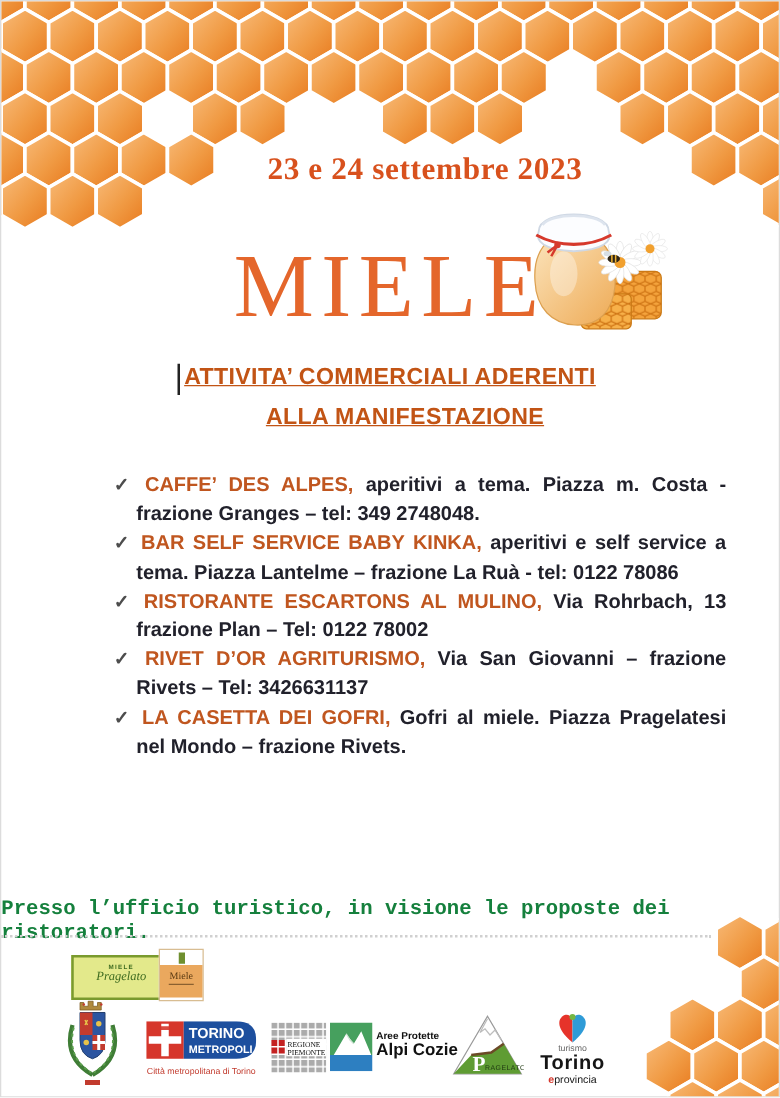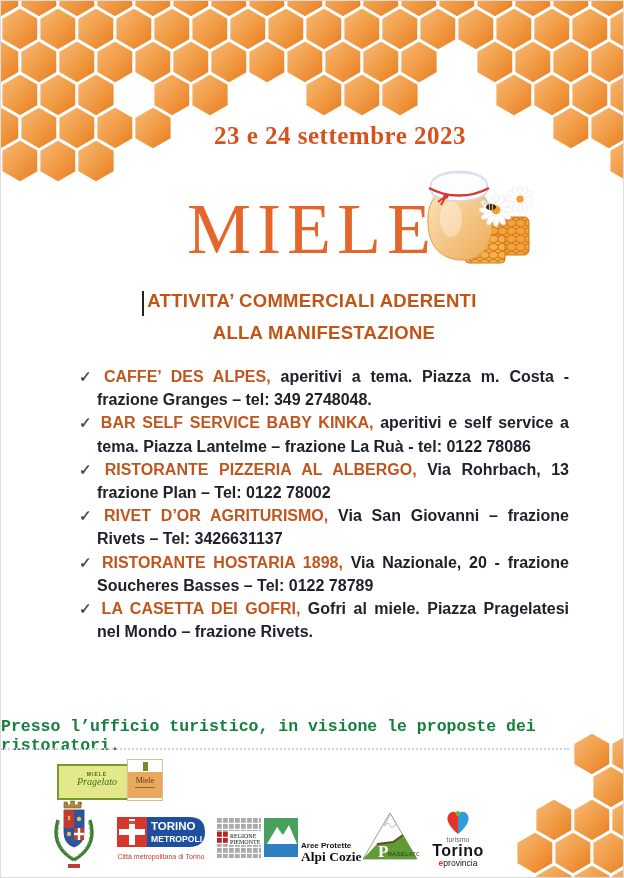--- a/index.html
+++ b/index.html
@@ -15,25 +15,25 @@
   .title-script{top:144px;left:0;width:100%;text-align:center;
     font-family:"DejaVu Serif",serif;font-style:italic;font-size:64px;line-height:1;
     color:var(--script_gold,#f2a33c);letter-spacing:3px;}
   .title-main{top:192px;left:0;width:100%;text-align:center;
     font-family:"Liberation Serif",serif;font-size:72px;line-height:1;
     color:var(--title_orange,#e4662b);letter-spacing:6px;}
   .subtitle{top:253px;left:0;width:100%;text-align:center;
     font-family:"Liberation Serif",serif;font-weight:bold;font-size:21px;
     color:var(--title_orange,#e4662b);}
   .heading{left:0;width:100%;text-align:center;font-weight:bold;font-size:18.5px;
-    color:var(--heading_orange,#c25415);letter-spacing:.3px;}
+    color:var(--heading_orange,#c25415);letter-spacing:.3px;text-decoration:underline;}
   .heading.l1{top:289px;} .heading.l2{top:321px;margin-left:12px;}
   .caret{left:141px;top:290px;width:2px;height:25px;background:#222;}
 
-  .biz-list{left:78px;top:364px;width:490px;list-style:none;margin:0;padding:0;}
+  .biz-list{left:78px;top:364px;width:490px;list-style:none;margin:12px;padding:0;}
   .biz-list li{font-weight:bold;font-size:16px;line-height:23.2px;
     color:var(--body_dark,#21212b);text-align:justify;
     padding-left:18px;text-indent:-18px;}
   .biz-list .check{color:var(--check_gray,#4d4d4d);padding-right:7px;font-size:15px;}
   .biz-list .biz-name{color:var(--list_orange,#c0561f);}
 
   .footer-note{top:716px;left:0;width:100%;text-align:left;font-weight:bold;
     font-size:16.5px;color:#15803d;font-family:Liberation Mono, monospace;}
   .boundary-line{top:747px;left:0;width:568px;border-top:2px dotted #d0d0d0;}
 
@@ -45,22 +45,22 @@
   .label2{left:126px;top:758px;width:36px;height:42px;background:#fff;
     border:1px solid #d8bd92;box-sizing:border-box;text-align:center;}
   .label2 .strip{width:5px;height:9px;background:#6f8f2f;margin:2px auto 1px auto;}
   .label2 .body{width:100%;height:26px;background:#eaa85e;}
   .label2 .t1{font-family:"Liberation Serif",serif;font-size:8px;color:#5a3a12;padding-top:4px;}
   .label2 .rule{width:20px;height:1px;background:#8a6030;margin:2px auto 0 auto;}
 
   .tm{left:116px;top:816px;width:88px;}
   .tm-caption{font-size:7px;color:#c23b2e;text-align:center;margin-top:1px;white-space:nowrap;}
   .alpi-text{left:300px;top:824px;color:#111;line-height:1.05;}
-  .alpi-text .s1{font-size:8px;font-weight:bold;margin-top:17px;}
-  .alpi-text .s2{font-size:13.5px;font-weight:bold;font-family:Liberation Serif, serif;}
+  .alpi-text .s1{font-size:8px;font-weight:bold;}
+  .alpi-text .s2{font-size:13.5px;font-weight:bold;}
   .turismo{left:426px;top:808px;width:62px;text-align:center;}
   .turismo .t-small{font-size:7px;color:#666;line-height:1;margin-top:1px;}
   .turismo .t-big{font-size:16px;font-weight:bold;color:#151515;line-height:1;letter-spacing:.5px;}
   .turismo .t-sub{font-size:8.5px;color:#151515;line-height:1;}
   .turismo .t-sub .e{color:#d6362b;font-weight:bold;}
 </style>
 </head>
 <body>
 
 <div class="page">
@@ -217,23 +217,22 @@
   <div class="abs date-line">23 e 24 settembre 2023</div>
   <div class="abs title-main">MIELE</div>
 
   <div class="abs caret"></div>
   <div class="abs heading l1">ATTIVITA’ COMMERCIALI ADERENTI</div>
   <div class="abs heading l2">ALLA MANIFESTAZIONE</div>
 
   <ul class="abs biz-list">
     <li><span class="check">✓</span><span class="biz-name">CAFFE’ DES ALPES,</span> <span>aperitivi a tema. Piazza m. Costa - frazione Granges – tel: 349 2748048.</span></li>
     <li><span class="check">✓</span><span class="biz-name">BAR SELF SERVICE BABY KINKA,</span> <span>aperitivi e self service a tema. Piazza Lantelme – frazione La Ruà - tel: 0122 78086</span></li>
-    <li><span class="check">✓</span><span class="biz-name">RISTORANTE PIZZERIA AL ALBERGO,</span> <span>Via Rohrbach, 13 frazione Plan – Tel: 0122 78002</span></li>
+    <li><span class="check">✓</span><span class="biz-name">RISTORANTE ESCARTONS AL MULINO,</span> <span>Via Rohrbach, 13 frazione Plan – Tel: 0122 78002</span></li>
     <li><span class="check">✓</span><span class="biz-name">RIVET D’OR AGRITURISMO,</span> <span>Via San Giovanni – frazione Rivets – Tel: 3426631137</span></li>
-    <li><span class="check">✓</span><span class="biz-name">RISTORANTE HOSTARIA 1898,</span> <span>Via Nazionale, 20 - frazione Soucheres Basses – Tel: 0122 78789</span></li>
     <li><span class="check">✓</span><span class="biz-name">LA CASETTA DEI GOFRI,</span> <span>Gofri al miele. Piazza Pragelatesi nel Mondo – frazione Rivets.</span></li>
   </ul>
 
   <div class="abs footer-note">Presso l’ufficio turistico, in visione le proposte dei ristoratori.</div>
   <div class="abs boundary-line"></div>
 
   <div class="abs label1">
     <div class="t1">MIELE</div>
     <div class="t2">Pragelato</div>
   </div>

